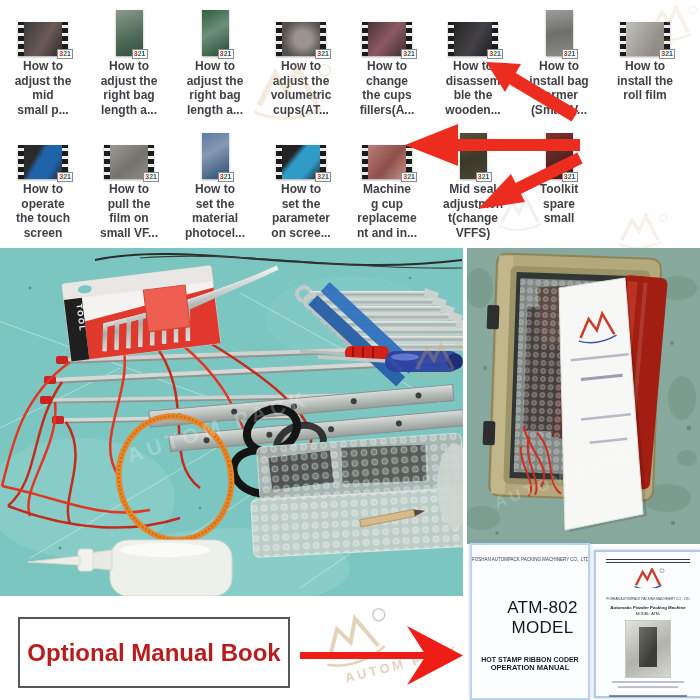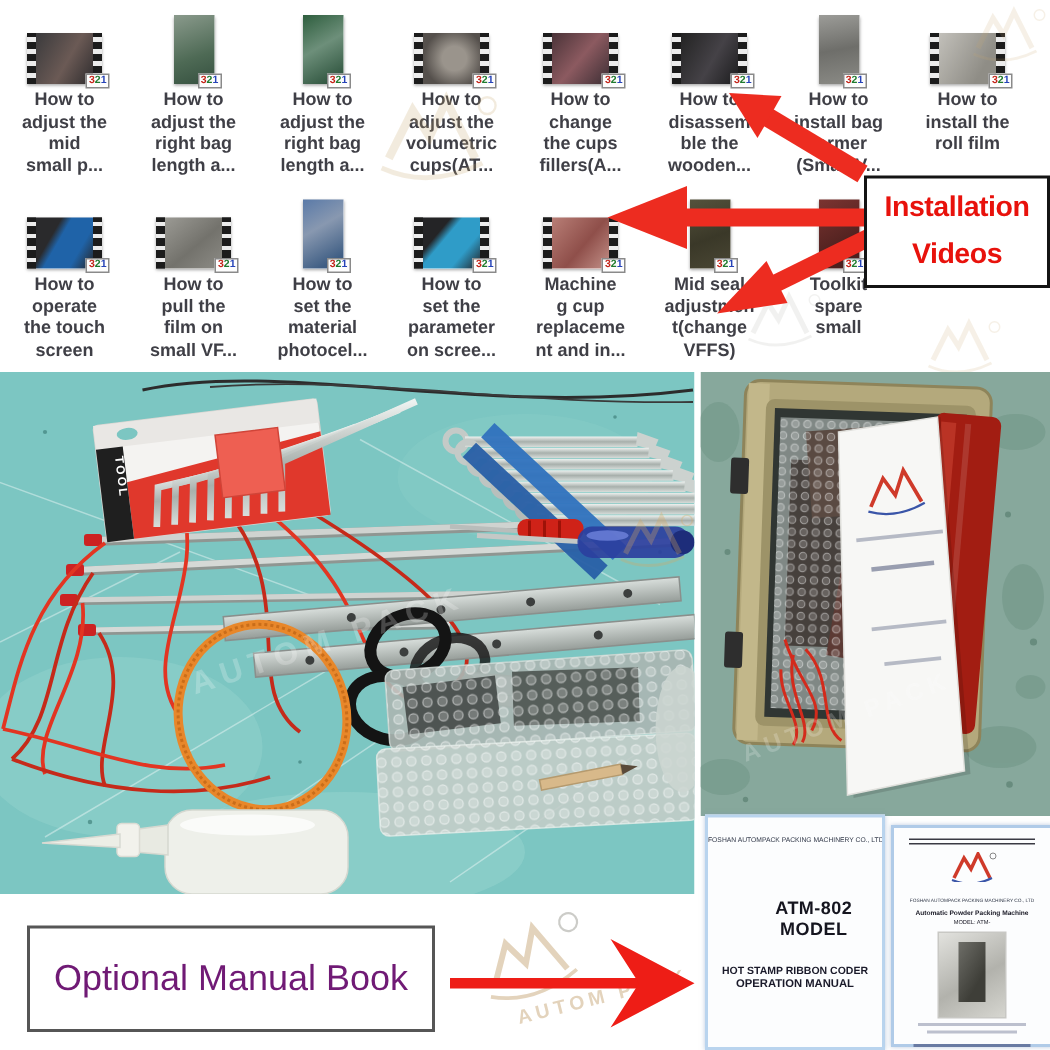--- a/index.html
+++ b/index.html
@@ -39,28 +39,28 @@
   .t13{background:linear-gradient(160deg,#55523c,#3a3828 55%,#4a4734);}
   .t14{background:linear-gradient(150deg,#7c3431,#4c201e 70%);}
   
   .arrows-top{position:absolute;left:0;top:0;z-index:5;pointer-events:none;}
   .install-box{position:absolute;left:576px;top:117px;width:120px;height:71px;background:#fff;
     border:2px solid #141414;display:flex;flex-direction:column;align-items:center;
     justify-content:space-evenly;z-index:6;}
   .install-box div{font-size:19px;font-weight:bold;color:#e8120c;letter-spacing:-0.3px;line-height:20px;}
   .optional-box{position:absolute;left:18px;top:617px;width:268px;height:67px;border:2.5px solid #565656;
     background:#fff;display:flex;align-items:center;justify-content:center;z-index:6;}
-  .optional-box div{font-size:24px;font-weight:normal;color:#701a75;}
+  .optional-box div{font-size:24px;font-weight:bold;color:#b91c1c;}
   .photo{position:absolute;z-index:1;}
   .arrow-bottom{position:absolute;left:0;top:596px;z-index:5;pointer-events:none;}
   
   .cover{position:absolute;background:#fcfdfe;z-index:2;box-shadow:0 0 3px rgba(120,150,190,.5);}
   .cover1{left:470px;top:543px;width:116px;height:153px;border:2px solid #b9d4ee;text-align:center;}
   .cover1 .company{margin-top:12px;font-size:4.5px;color:#333a4a;white-space:nowrap;overflow:hidden;}
-  .cover1 .model{margin-top:36px;font-size:12px;font-weight:bold;color:#15151f;letter-spacing:.3px;margin-left:25px;}
+  .cover1 .model{margin-top:36px;font-size:17px;font-weight:normal;color:#15151f;letter-spacing:.3px;margin-left:25px;}
   .cover1 .subtitle{margin-top:18px;font-size:7px;font-weight:bold;color:#1a1a2a;}
   .cover1 .title{font-size:7.5px;font-weight:bold;color:#1a1a2a;}
   .cover2{left:594px;top:550px;width:104px;height:144px;border:2px solid #b0cbe8;text-align:center;}
   .cover2 .rule{border-top:1.5px solid #3a3a44;margin:7px 10px 0 10px;}
   .cover2 .rule2{border-top:.5px solid #3a3a44;margin:1.5px 10px 0 10px;}
   .cover2 .company{margin-top:5px;font-size:3.2px;color:#333a4a;white-space:nowrap;overflow:hidden;}
   .cover2 .product{margin-top:4px;font-size:4.4px;font-weight:bold;color:#20202c;}
   .cover2 .model2{margin-top:2px;font-size:3.8px;color:#20202c;}
   .cover2 .machine{width:44px;height:56px;margin:4px auto 0 auto;border:1px solid #c8c8c4;
     background:linear-gradient(150deg,#e2e2de,#b2b2ac 55%,#d6d6d0),
@@ -323,24 +323,20 @@
     <g fill="#ed2c20">
       <line x1="580" y1="145" x2="455" y2="145" stroke="#ed2c20" stroke-width="12"></line>
       <polygon points="405,145 458,124 458,166"></polygon>
     </g>
     <g fill="#ed2c20">
       <line x1="580" y1="158" x2="515" y2="190" stroke="#ed2c20" stroke-width="12"></line>
       <polygon points="478,209 511,174 525,202"></polygon>
     </g>
   </svg>
 
-  <div class="install-box">
-    <div>Installation</div>
-    <div>Videos</div>
-  </div>
 
   <svg class="photo" style="left:0;top:248px" width="463" height="348" viewBox="0 0 463 348">
     <defs>
       <linearGradient id="chrome" x1="0" y1="0" x2="0" y2="1">
         <stop offset="0" stop-color="#eef2f0"></stop>
           <stop offset="0.5" stop-color="#a8b0ac"></stop>
           <stop offset="1" stop-color="#d8dedb"></stop>
       </linearGradient>
       <linearGradient id="steel" x1="0" y1="0" x2="0" y2="1">
         <stop offset="0" stop-color="#d8dedb"></stop>

